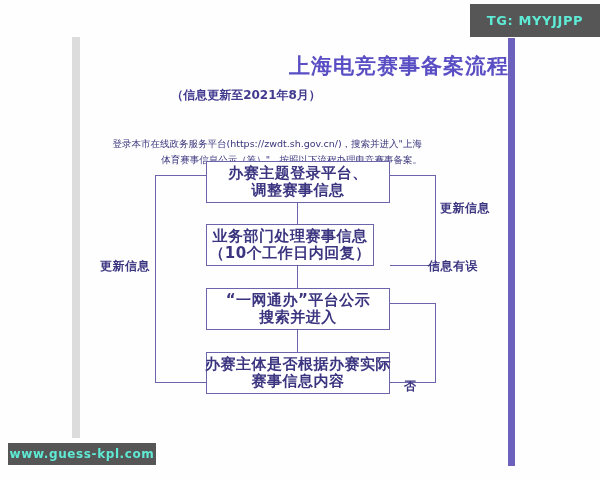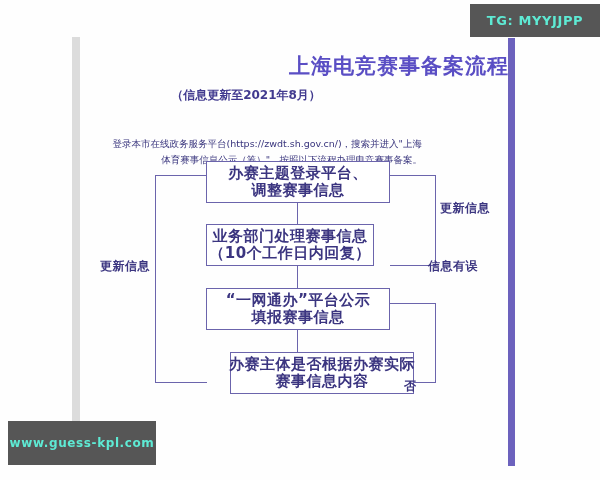--- a/index.html
+++ b/index.html
@@ -101,21 +101,21 @@
     font-weight: bold;
     line-height: 17px;
     letter-spacing: 0.5px;
     text-align: center;
   }
   .node span { display: block; white-space: nowrap; }
 
   #node-1 { left: 206px; top: 161px; width: 184px; height: 42px; }
   #node-2 { left: 206px; top: 224px; width: 168px; height: 42px; }
   #node-3 { left: 206px; top: 288px; width: 184px; height: 42px; }
-  #node-4 { left: 206px; top: 352px; width: 184px; height: 42px; margin-left: 24px; }
+  #node-4 { left: 206px; top: 352px; width: 184px; height: 42px; }
 
   
   .ln {
     position: absolute;
     background: #6b64ac;
   }
   .lnv { width: 1.4px; }
   .lnh { height: 1.4px; }
 
   
@@ -147,21 +147,21 @@
     right: 0px;
     top: 4px;
     width: 130px;
     height: 33px;
     font-size: 13px;
   }
   #watermark {
     left: 8px;
     bottom: 15px;
     width: 148px;
-    height: 44px;
+    height: 22px;
     font-size: 12px;
   }
 </style>
 </head>
 <body>
 
 <div id="canvas">
 
   <div class="bar-left"></div>
   <div class="bar-right"></div>
@@ -191,21 +191,21 @@
     <div class="node" id="node-1">
       <span>办赛主题登录平台、</span>
       <span>调整赛事信息</span>
     </div>
     <div class="node" id="node-2">
       <span>业务部门处理赛事信息</span>
       <span>（10个工作日内回复）</span>
     </div>
     <div class="node" id="node-3">
       <span>“一网通办”平台公示</span>
-      <span>填报赛事信息</span>
+      <span>搜索并进入</span>
     </div>
     <div class="node" id="node-4">
       <span>办赛主体是否根据办赛实际</span>
       <span>赛事信息内容</span>
     </div>
 
     <div class="elabel" id="label-update-right">更新信息</div>
     <div class="elabel" id="label-error">信息有误</div>
     <div class="elabel" id="label-update-left">更新信息</div>
     <div class="elabel" id="label-no">否</div>

